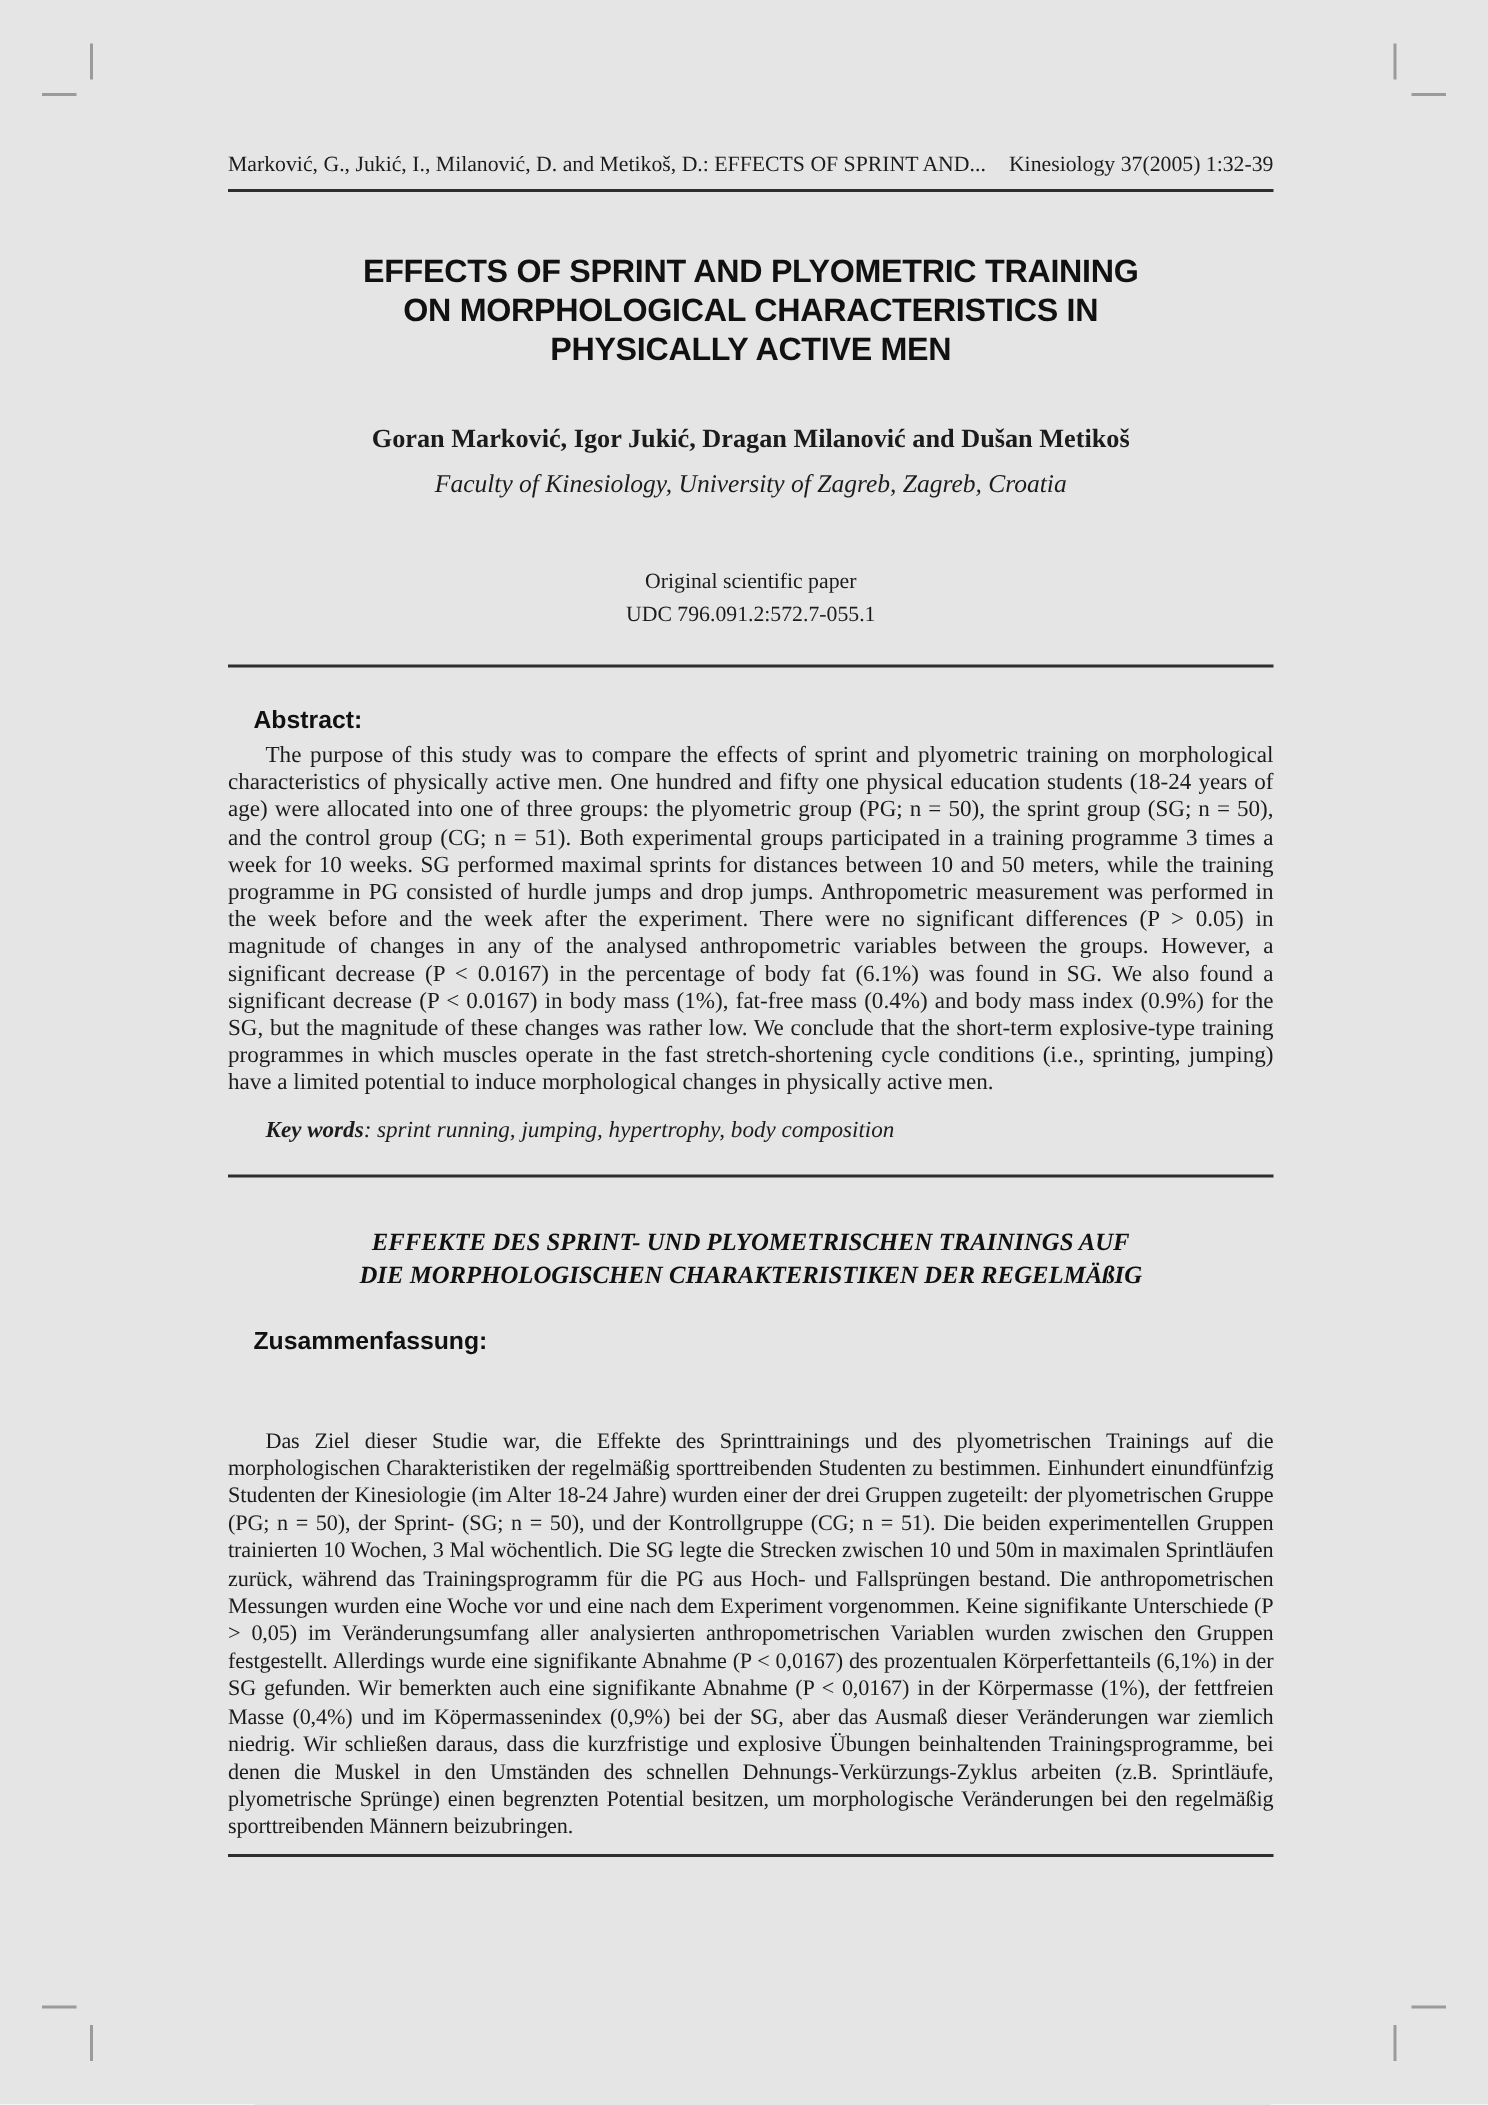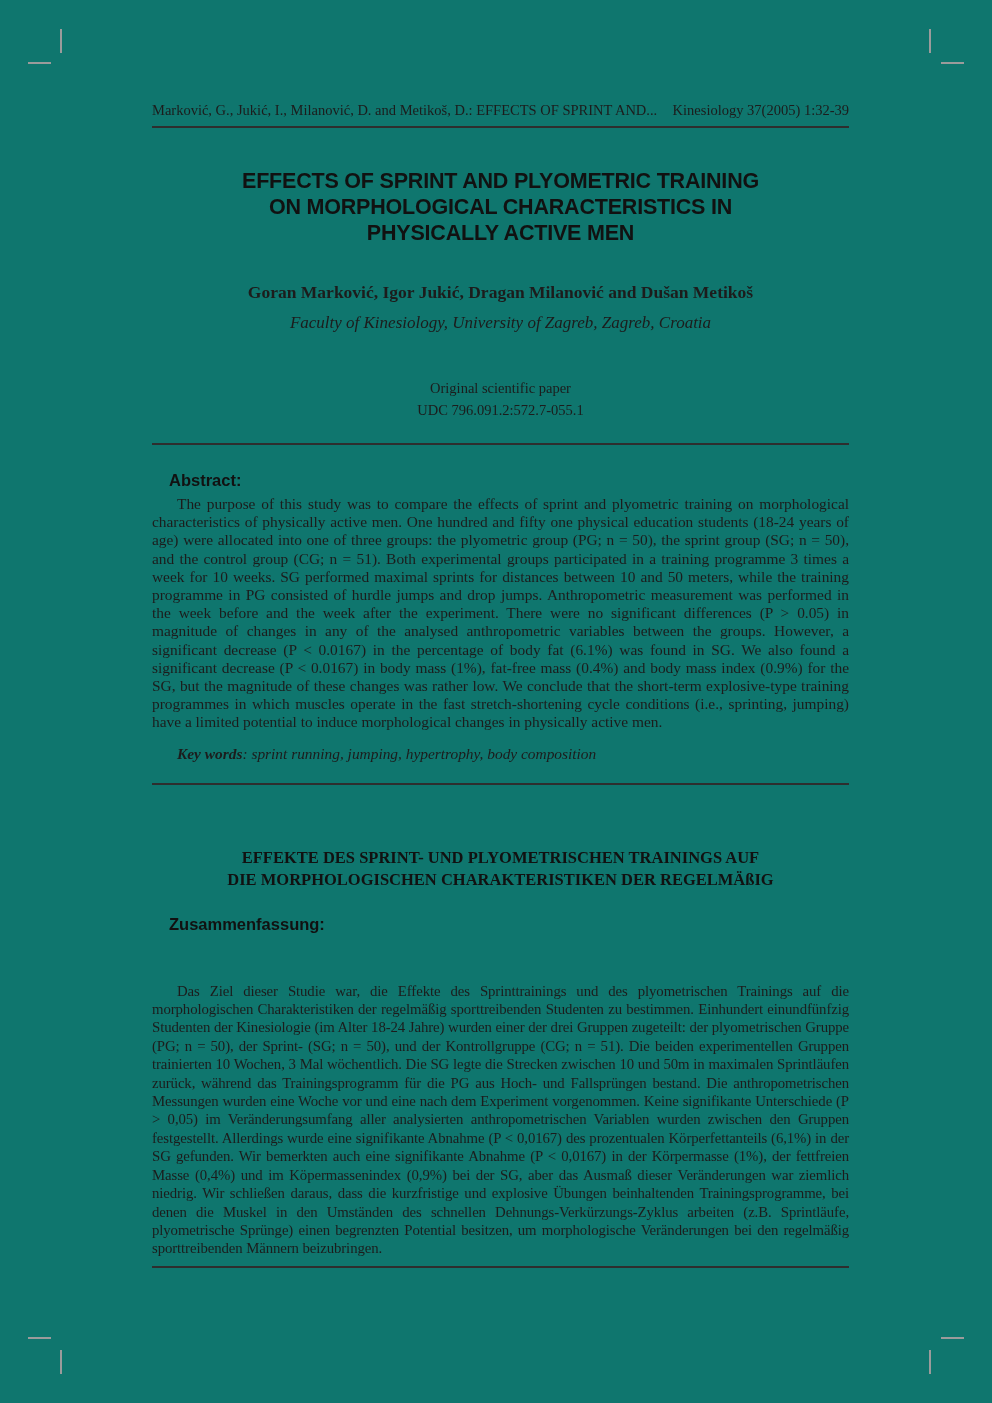--- a/index.html
+++ b/index.html
@@ -4,21 +4,21 @@
 <style>
   html, body {
     margin: 0;
     padding: 0;
     background: #ffffff;
   }
   .sheet {
     position: relative;
     width: 992px;
     height: 1403px;
-    background: #0f766e;
+    background: #e5e5e5;
     font-family: "Liberation Serif", serif;
     color: #1c1c1c;
     overflow: hidden;
   }
   
   .crop {
     position: absolute;
     background: #9b9b9b;
   }
   .crop.v { width: 2px; height: 24px; }
@@ -106,26 +106,27 @@
     margin-top: 13px;
     padding-left: 25px;
     font-style: italic;
     font-size: 15.4px;
   }
   .keywords .kw-label {
     font-weight: bold;
   }
   .rule-3 { margin-top: 20px; }
   .german-title {
-    margin-top: 62px;
+    margin-top: 32px;
     text-align: center;
     font-weight: bold;
     font-size: 16.5px;
     line-height: 22px;
     color: #111111;
+    font-style: italic;
   }
   .german-heading { margin-top: 24px; }
   .keywords.german-kw { margin-top: 20px; font-size: 15.2px; }
   .rule-4 { margin-top: 8px; }
   .page-number {
     margin-top: 4px;
     font-size: 14.5px;
   }
 </style>
 </head>

